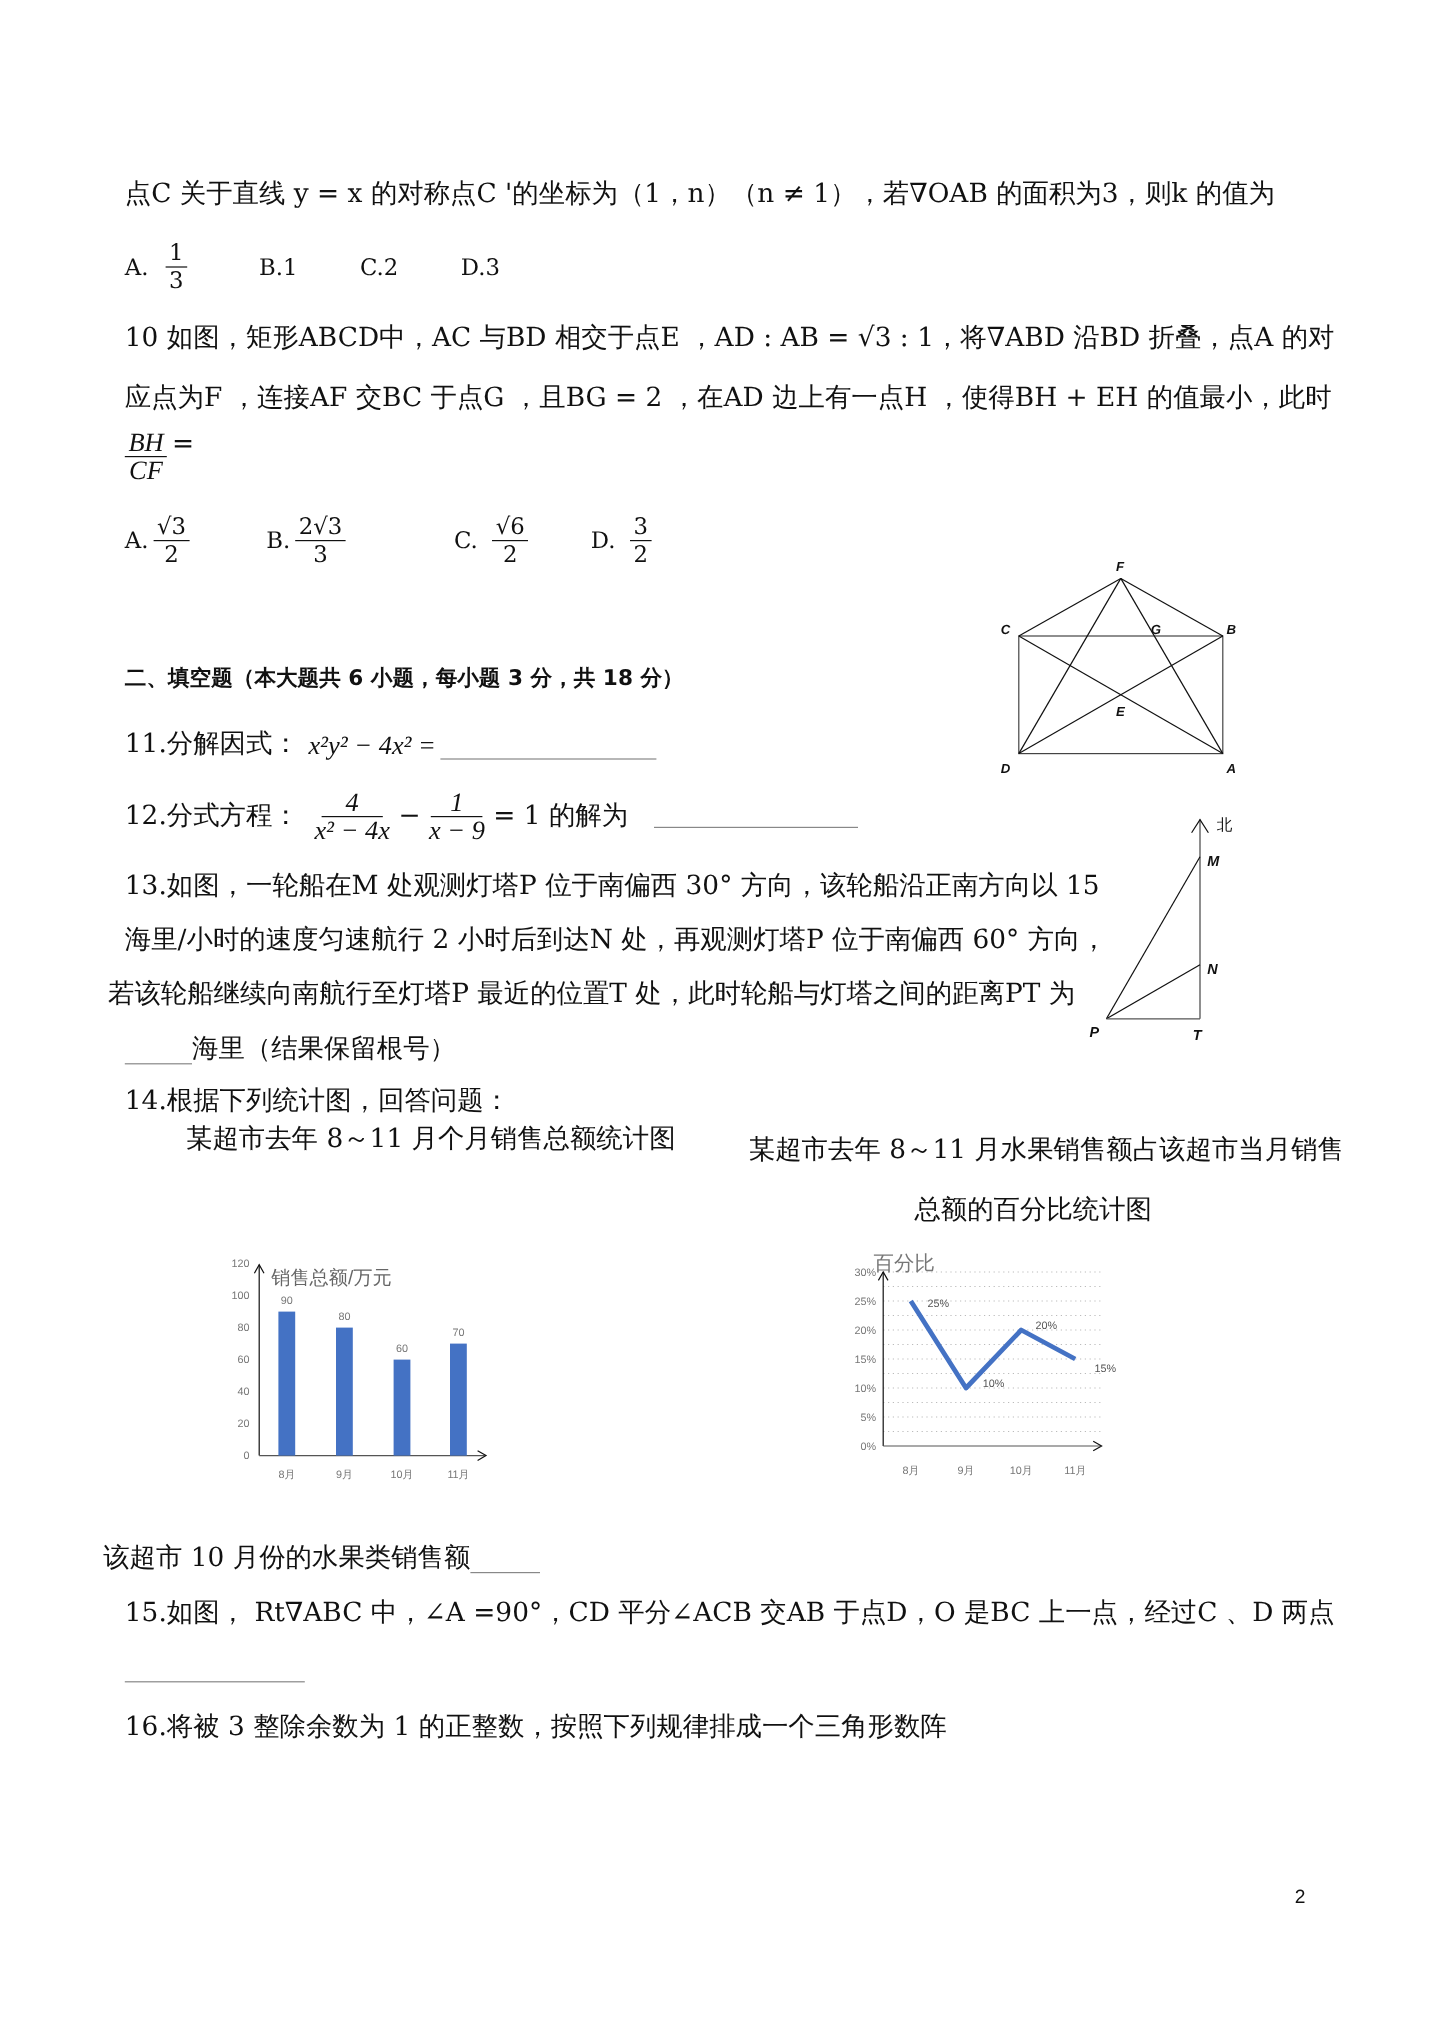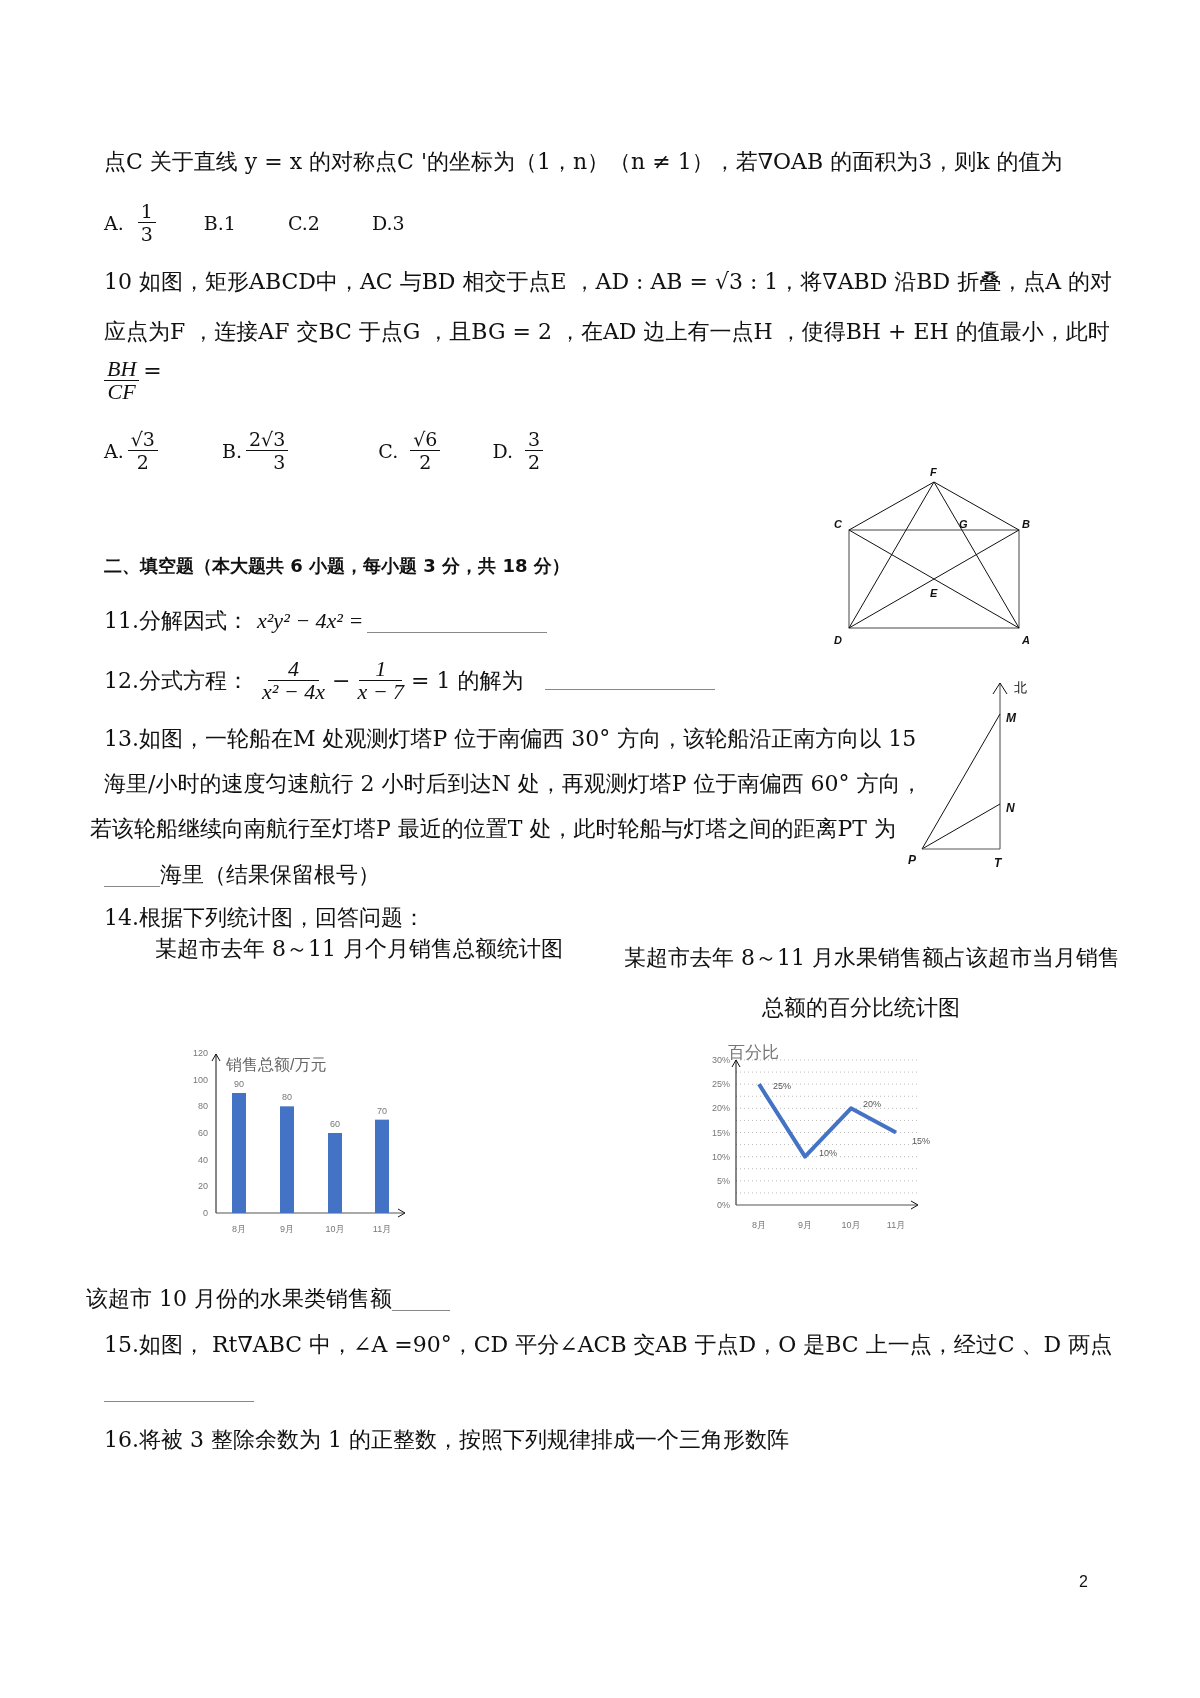--- a/index.html
+++ b/index.html
@@ -20,42 +20,42 @@
 </head>
 <body>
 
 <div class="abs line" style="left:104px;top:150px;">点C 关于直线 y = x 的对称点C '的坐标为（1，n）（n ≠ 1），若∇OAB 的面积为3，则k 的值为</div>
 <div class="abs opt" style="left:104px;top:200px;display:flex;align-items:center;">
   <span>A.</span>
   <span class="frac" style="margin-left:14px;">
     <span class="num">1</span>
     <span class="den">3</span>
   </span>
-  <span style="margin-left:44px;">B.1</span>
+  <span style="margin-left:56px;">B.1</span>
   <span style="margin-left:52px;">C.2</span>
   <span style="margin-left:52px;">D.3</span>
 </div>
 
 <div class="abs line" style="left:104px;top:270px;">10  如图，矩形ABCD中，AC 与BD 相交于点E ，AD : AB = √3 : 1，将∇ABD 沿BD 折叠，点A 的对</div>
 <div class="abs line" style="left:104px;top:320px;">应点为F ，连接AF 交BC 于点G ，且BG = 2 ，在AD 边上有一点H ，使得BH + EH 的值最小，此时</div>
 <div class="abs line" style="left:104px;top:358px;display:flex;align-items:center;">
   <span class="frac m" style="margin:0;">
     <span class="num">BH</span>
     <span class="den">CF</span>
   </span>
   <span style="margin-left:4px;margin-top:-20px;">=</span>
 </div>
 <div class="abs opt" style="left:104px;top:428px;display:flex;align-items:center;">
   <span>A.</span>
   <span class="frac">
     <span class="num">√3</span>
     <span class="den">2</span>
   </span>
   <span style="margin-left:60px;">B.</span>
-  <span class="frac" style="align-items:flex-end;">
+  <span class="frac" style="">
     <span class="num">2√3</span>
     <span class="den">3</span>
   </span>
   <span style="margin-left:86px;">C.</span>
   <span class="frac" style="margin-left:12px;">
     <span class="num">√6</span>
     <span class="den">2</span>
   </span>
   <span style="margin-left:48px;">D.</span>
   <span class="frac" style="margin-left:12px;">
@@ -95,21 +95,21 @@
 
 <div class="abs line" style="left:104px;top:658px;display:flex;align-items:center;">
   <span>12.分式方程：</span>
   <span class="frac m" style="margin-left:10px;">
     <span class="num" style="padding:0 20px;">4</span>
     <span class="den">x² − 4x</span>
   </span>
   <span>−</span>
   <span class="frac m">
     <span class="num" style="padding:0 16px;">1</span>
-    <span class="den">x − 7</span>
+    <span class="den">x − 9</span>
   </span>
   <span>= 1 的解为</span>
   <span class="blank" style="width:170px;margin-left:22px;"></span>
 </div>
 
 <div class="abs line" style="left:104px;top:727px;">13.如图，一轮船在M  处观测灯塔P 位于南偏西 30°  方向，该轮船沿正南方向以 15</div>
 <div class="abs line" style="left:104px;top:772px;">海里/小时的速度匀速航行 2 小时后到达N 处，再观测灯塔P 位于南偏西 60°  方向，</div>
 <div class="abs line" style="left:90px;top:817px;">若该轮船继续向南航行至灯塔P 最近的位置T 处，此时轮船与灯塔之间的距离PT  为</div>
 <div class="abs line" style="left:104px;top:863px;display:flex;align-items:flex-end;">
   <span class="blank" style="width:56px;"></span>

